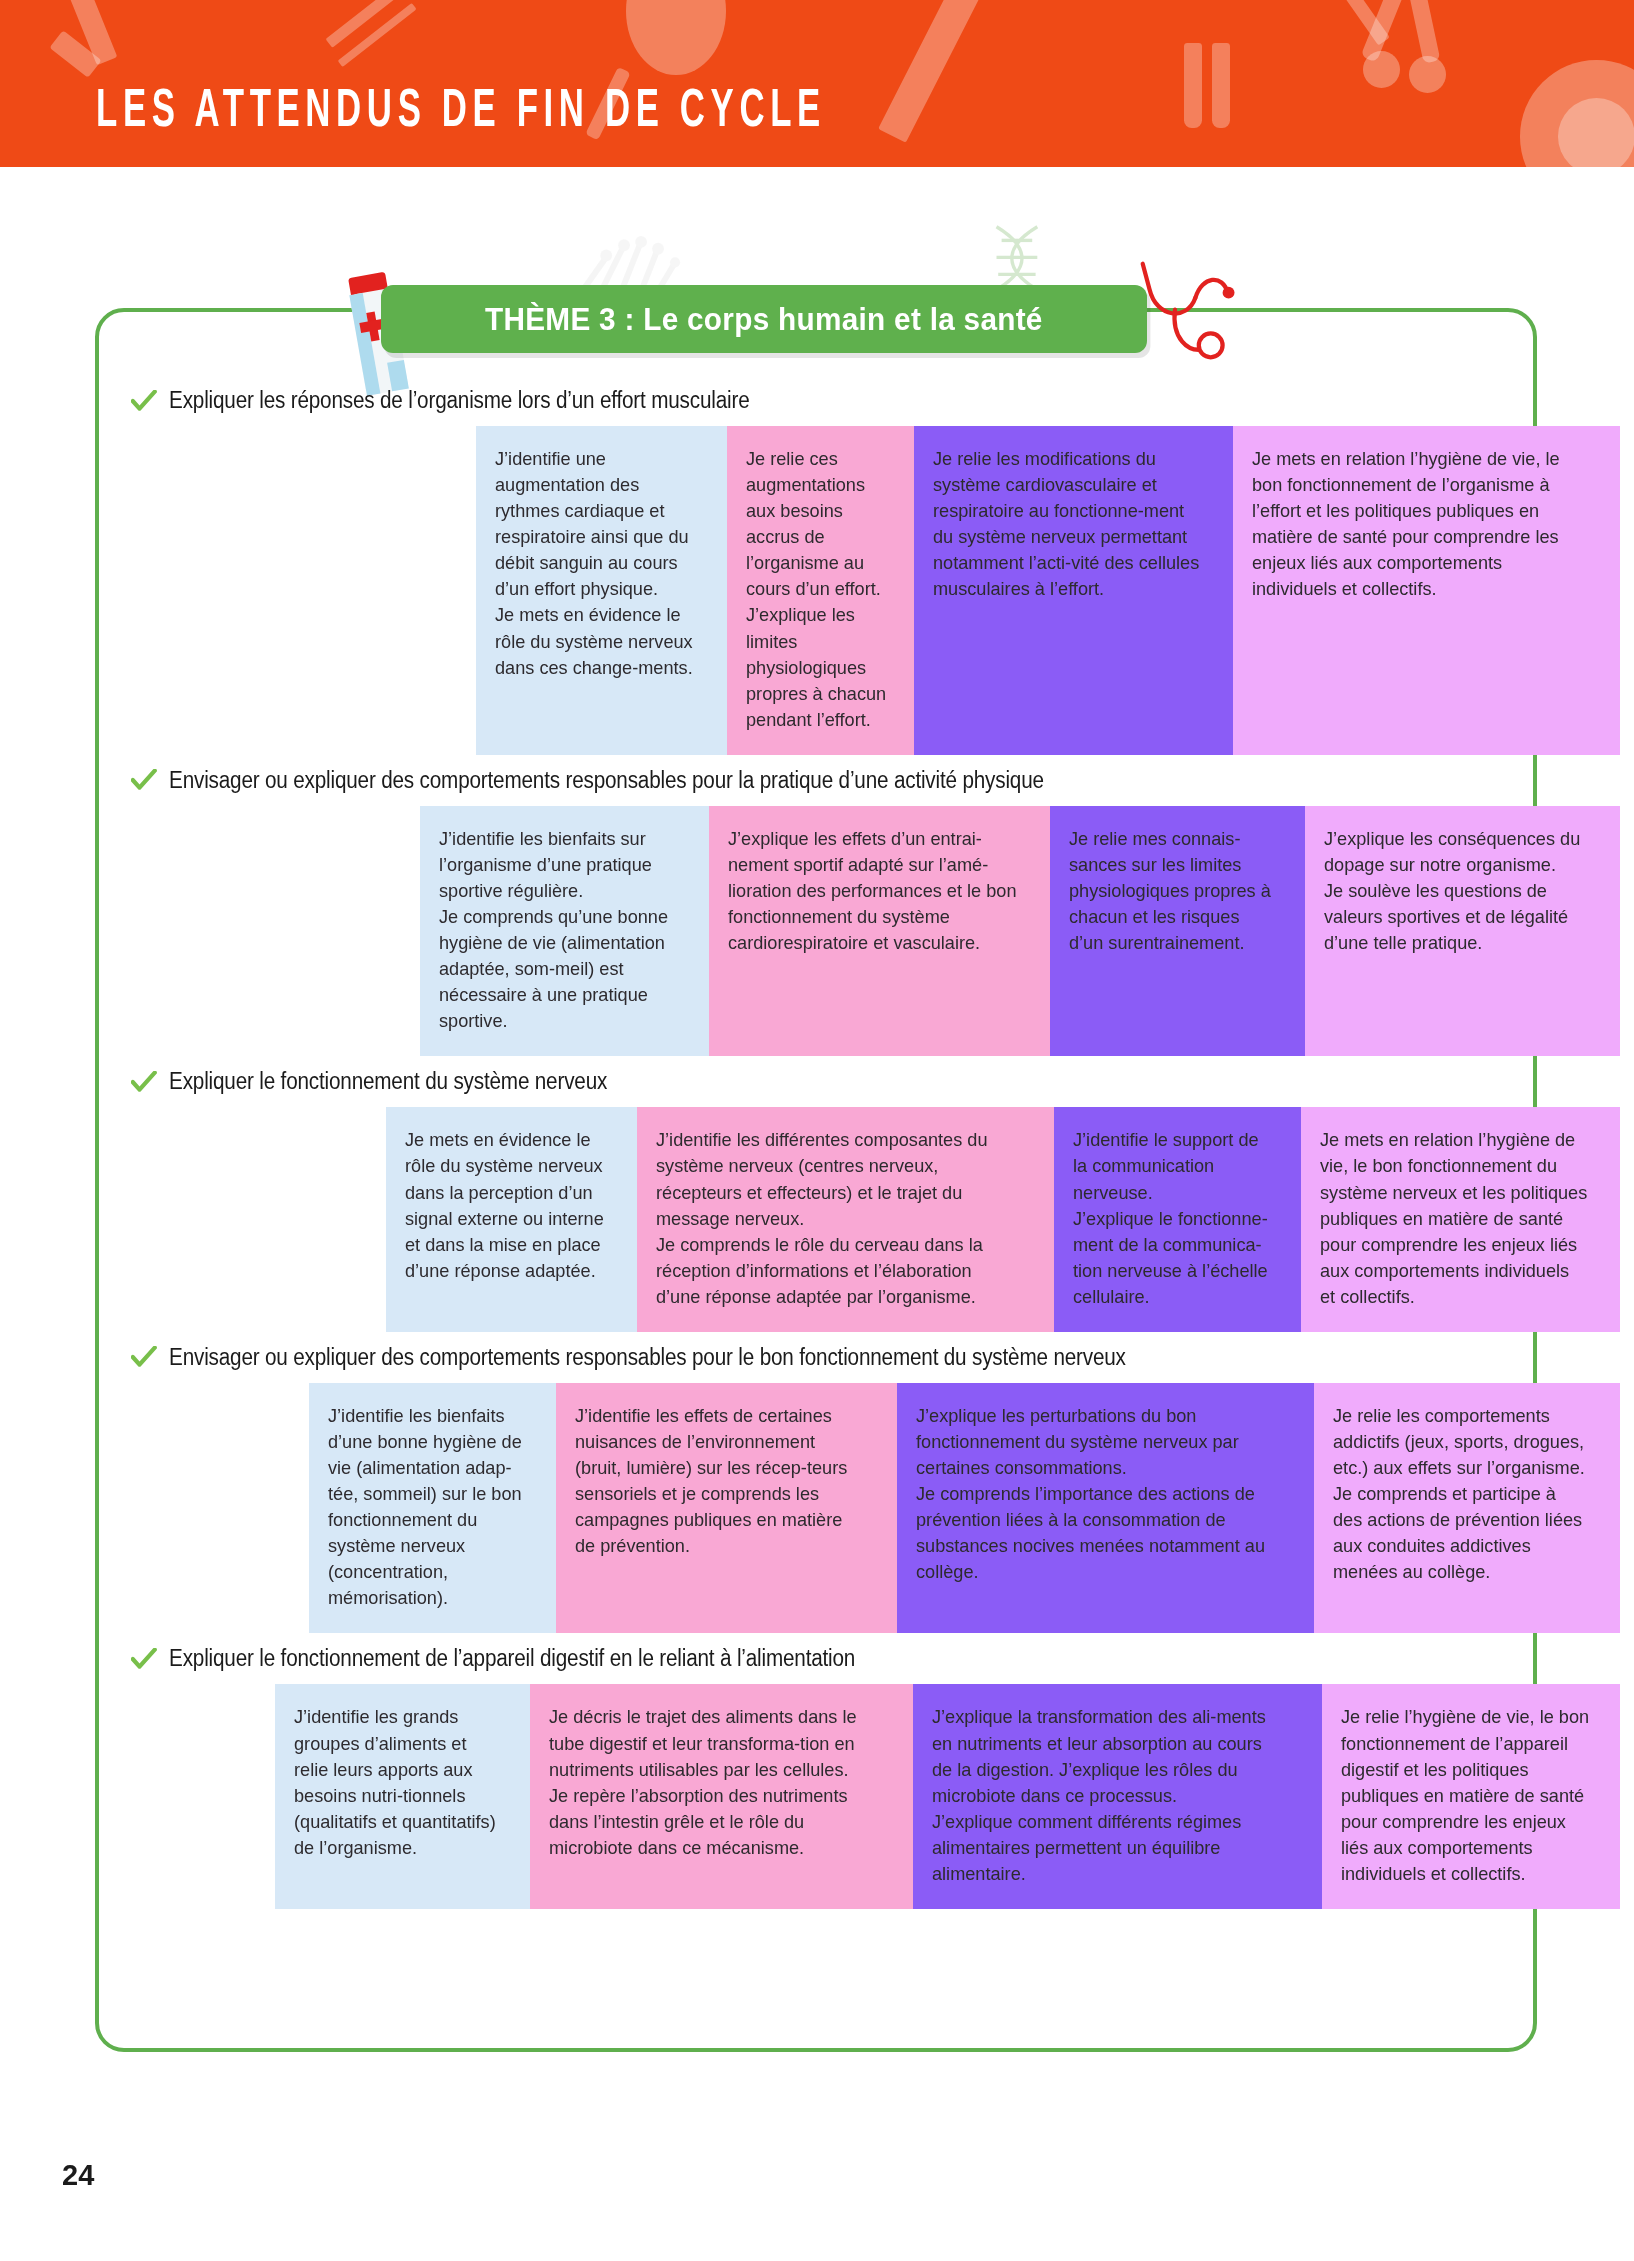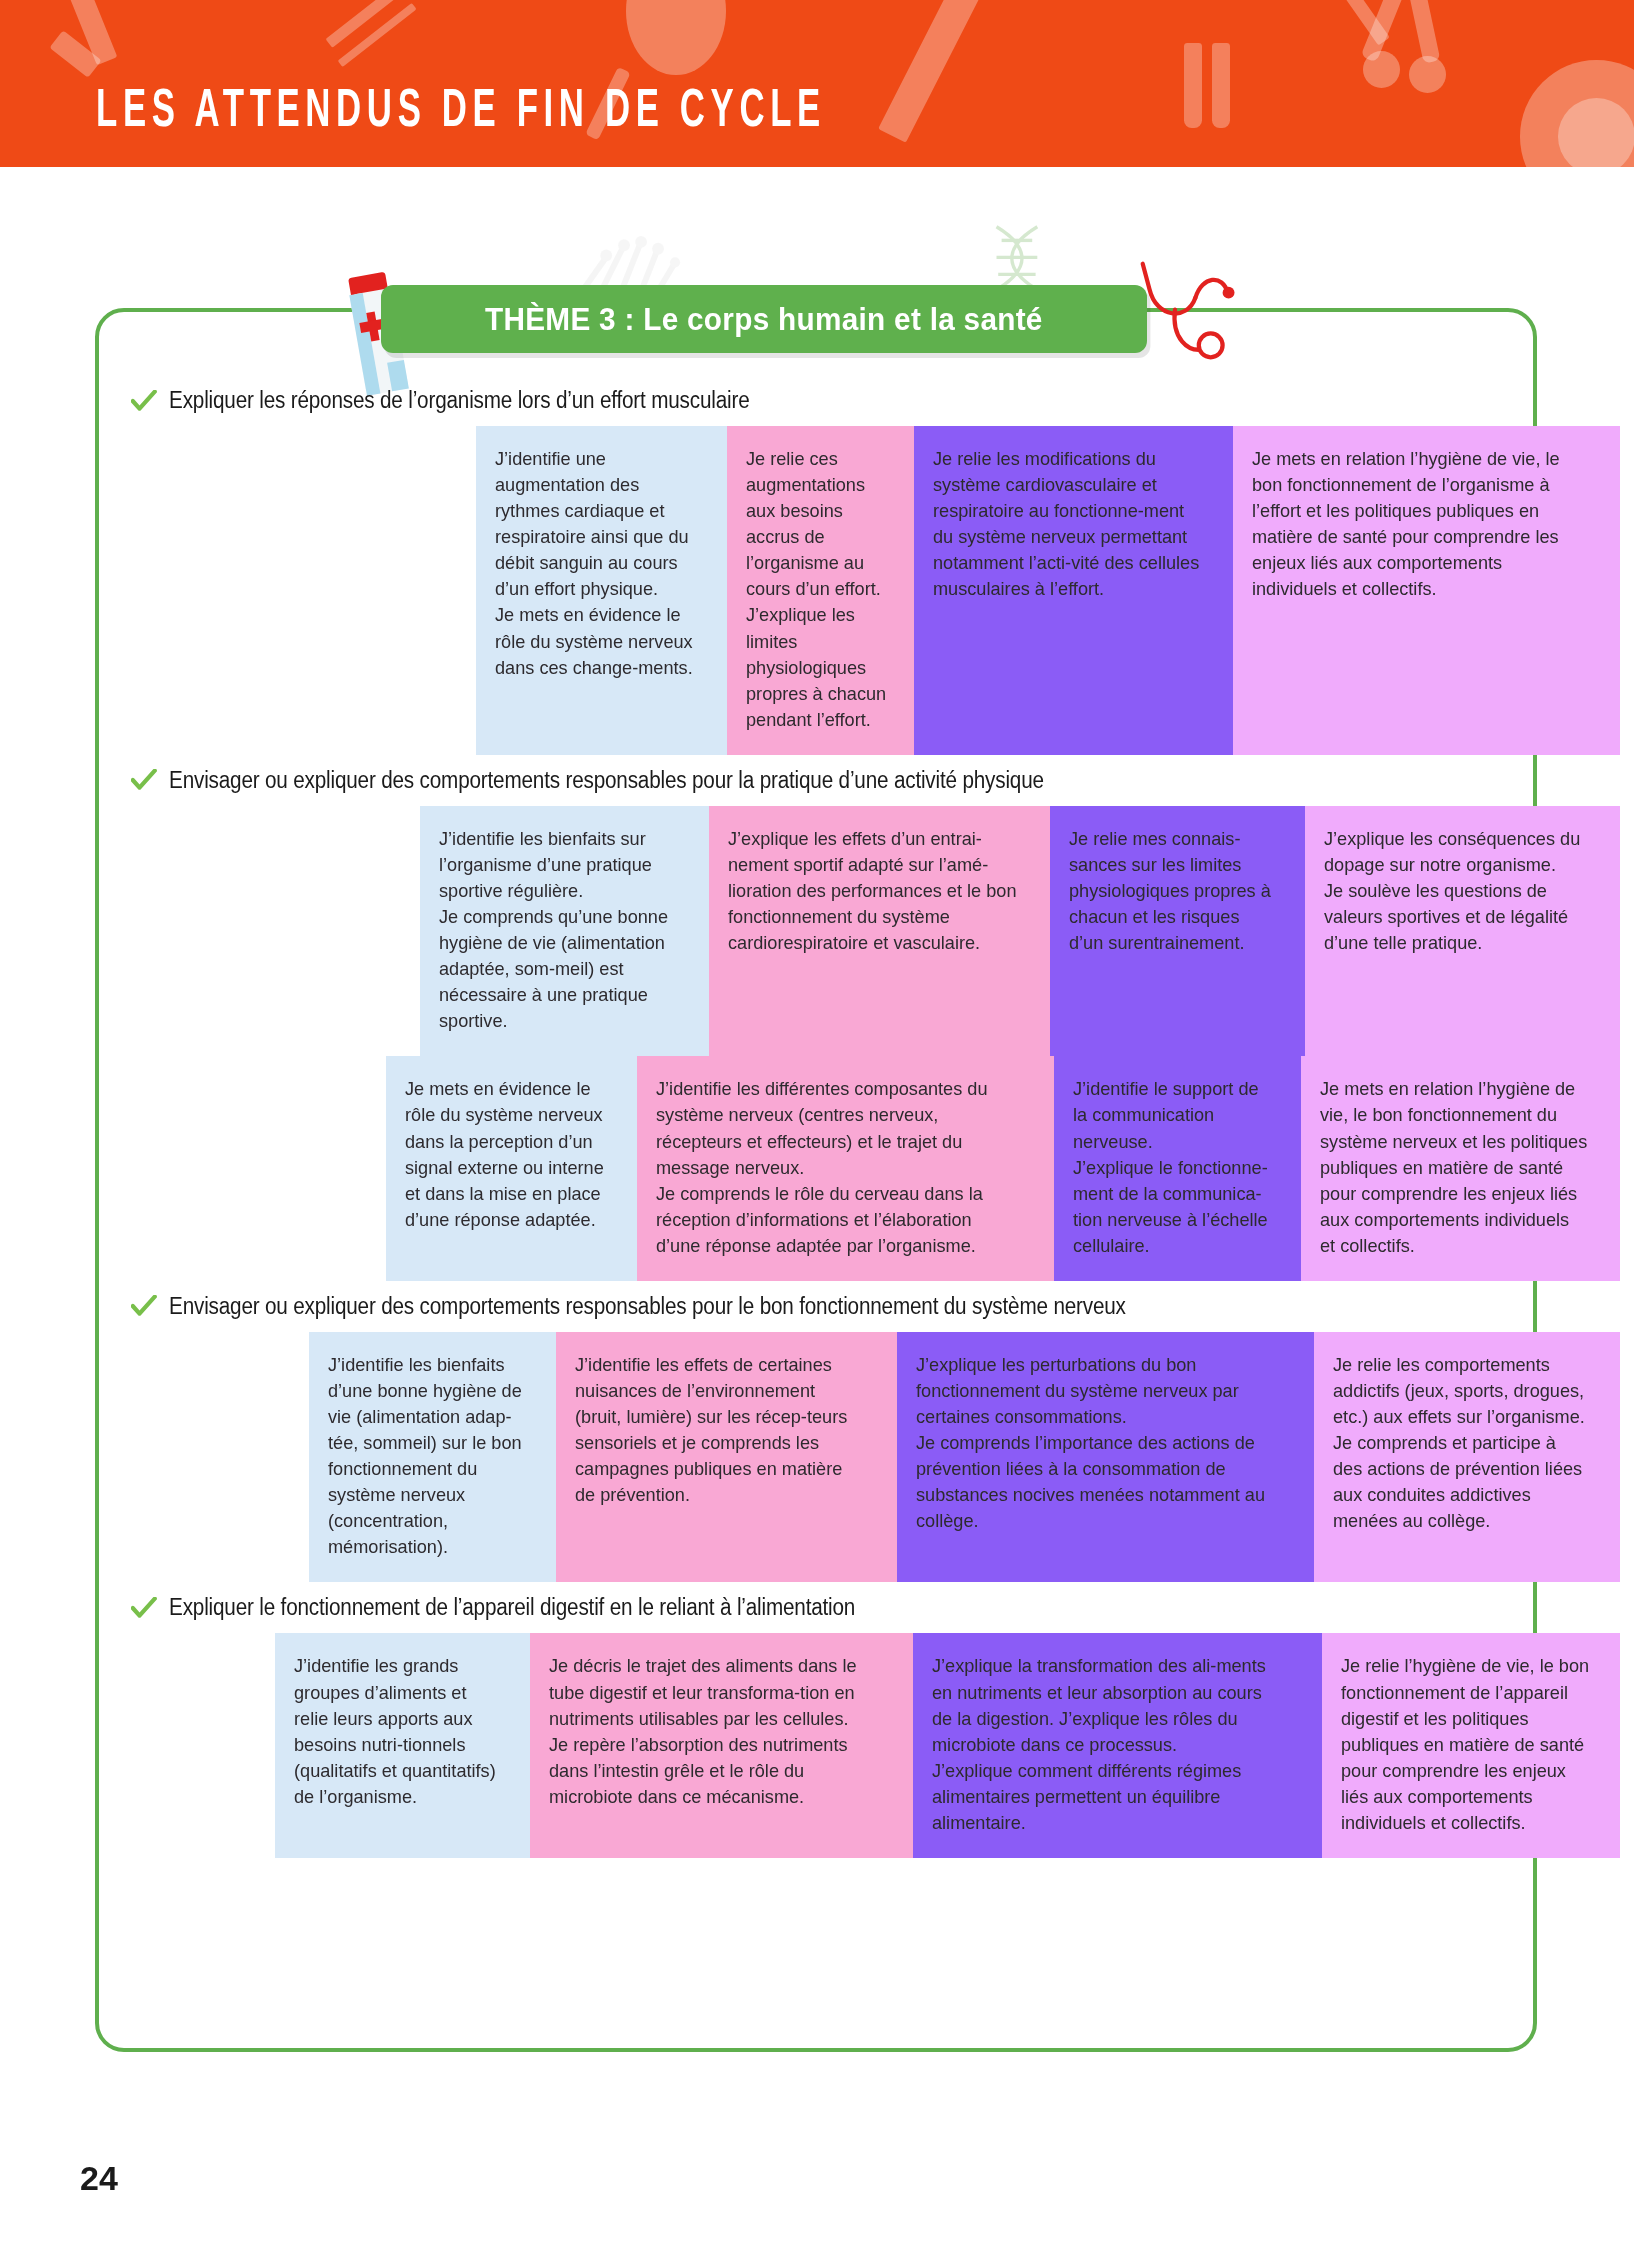--- a/index.html
+++ b/index.html
@@ -213,23 +213,23 @@
     position: absolute;
     right: -37px;
     top: 0;
     width: 0; height: 100%;
   }
   .arrow-tip svg { display: block; height: 100%; width: 39px; }
 
   
   .page-number {
     position: absolute;
-    left: 80px;
+    left: 62px;
     top: 2159px;
-    font-size: 34px;
+    font-size: 29px;
     font-weight: bold;
     color: #1b1b1b;
     font-family: "Liberation Sans", sans-serif;
   }
 </style>
 </head>
 <body>
 
 <div class="page">
 
@@ -357,20 +357,26 @@
             <p>Je soulève les questions de valeurs sportives et de légalité d’une telle pratique.</p>
             <div class="arrow-tip">
               <svg viewBox="0 0 46 100" preserveAspectRatio="none">
                 <polygon points="0,0 46,50 0,100" fill="#ddd6ec"></polygon>
               </svg>
             </div>
           </div>
         </div>
       </div>
       <div class="section">
+        <div class="obj-head">
+          <svg class="check" viewBox="0 0 30 26">
+            <path d="M2 13 L10 22 L28 2" fill="none" stroke="#78bf4a" stroke-width="5" stroke-linecap="round" stroke-linejoin="round"></path>
+          </svg>
+          <div class="obj-title">Expliquer le fonctionnement du système nerveux</div>
+        </div>
         <div class="cells">
           <div class="cell c1" style="width: 251px; flex: 0 0 251px;">
             <p>Je mets en évidence le rôle du système nerveux dans la perception d’un signal externe ou interne et dans la mise en place d’une réponse adaptée.</p>
           </div>
           <div class="cell c2" style="width: 417px; flex: 0 0 417px;">
             <p>J’identifie les différentes composantes du système nerveux (centres nerveux, récepteurs et effecteurs) et le trajet du message nerveux.</p>
             <p>Je comprends le rôle du cerveau dans la réception d’informations et l’élaboration d’une réponse adaptée par l’organisme.</p>
           </div>
           <div class="cell c3" style="width: 247px; flex: 0 0 247px;">
             <p>J’identifie le support de la communication nerveuse.</p>

